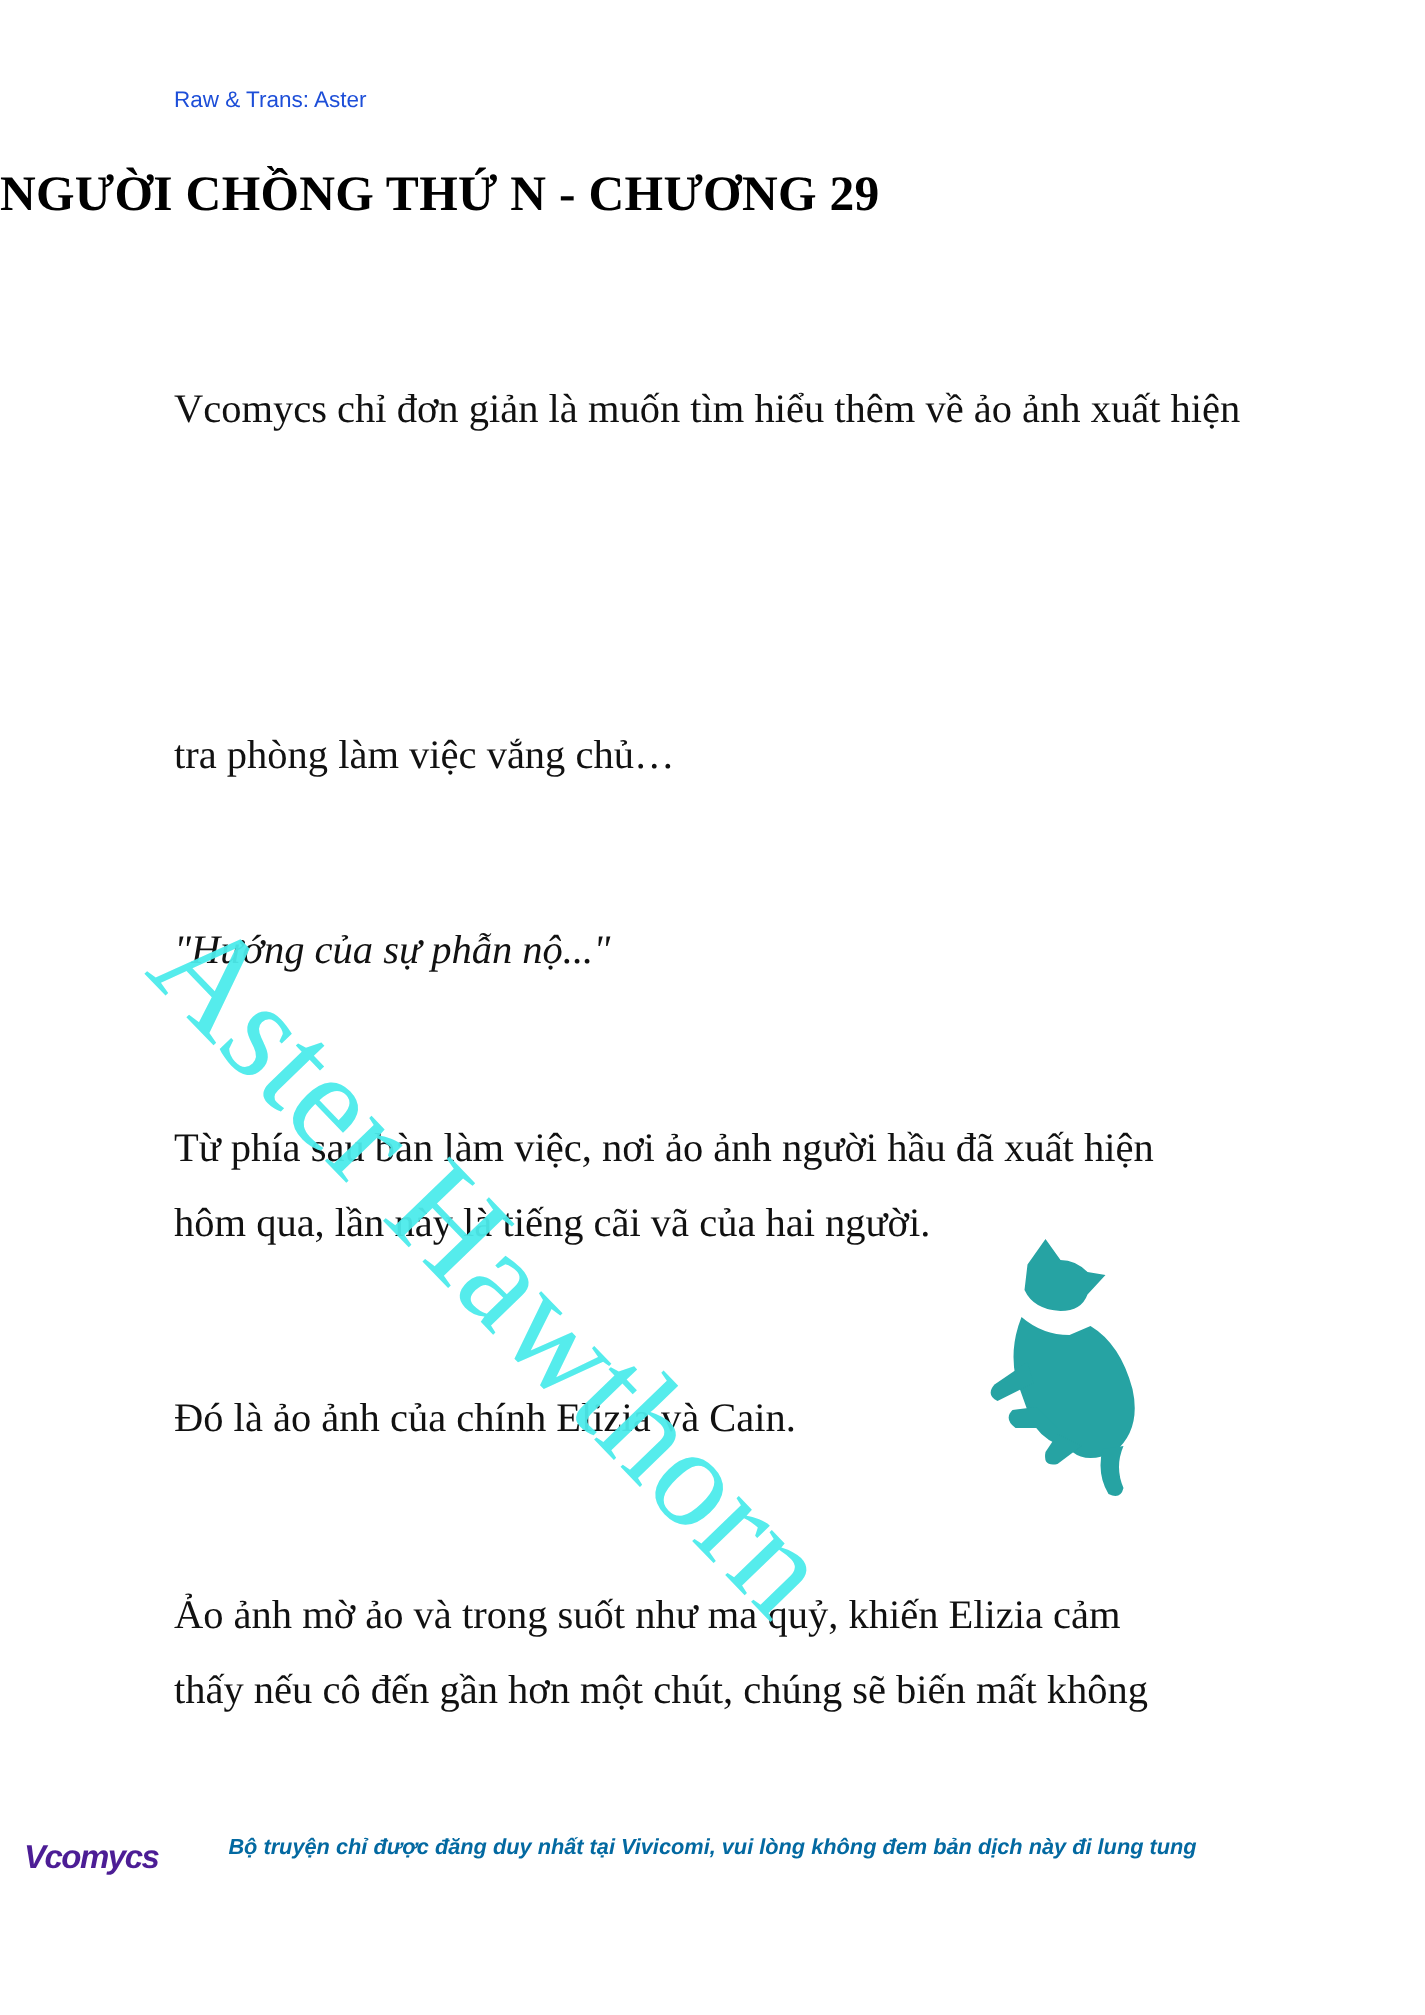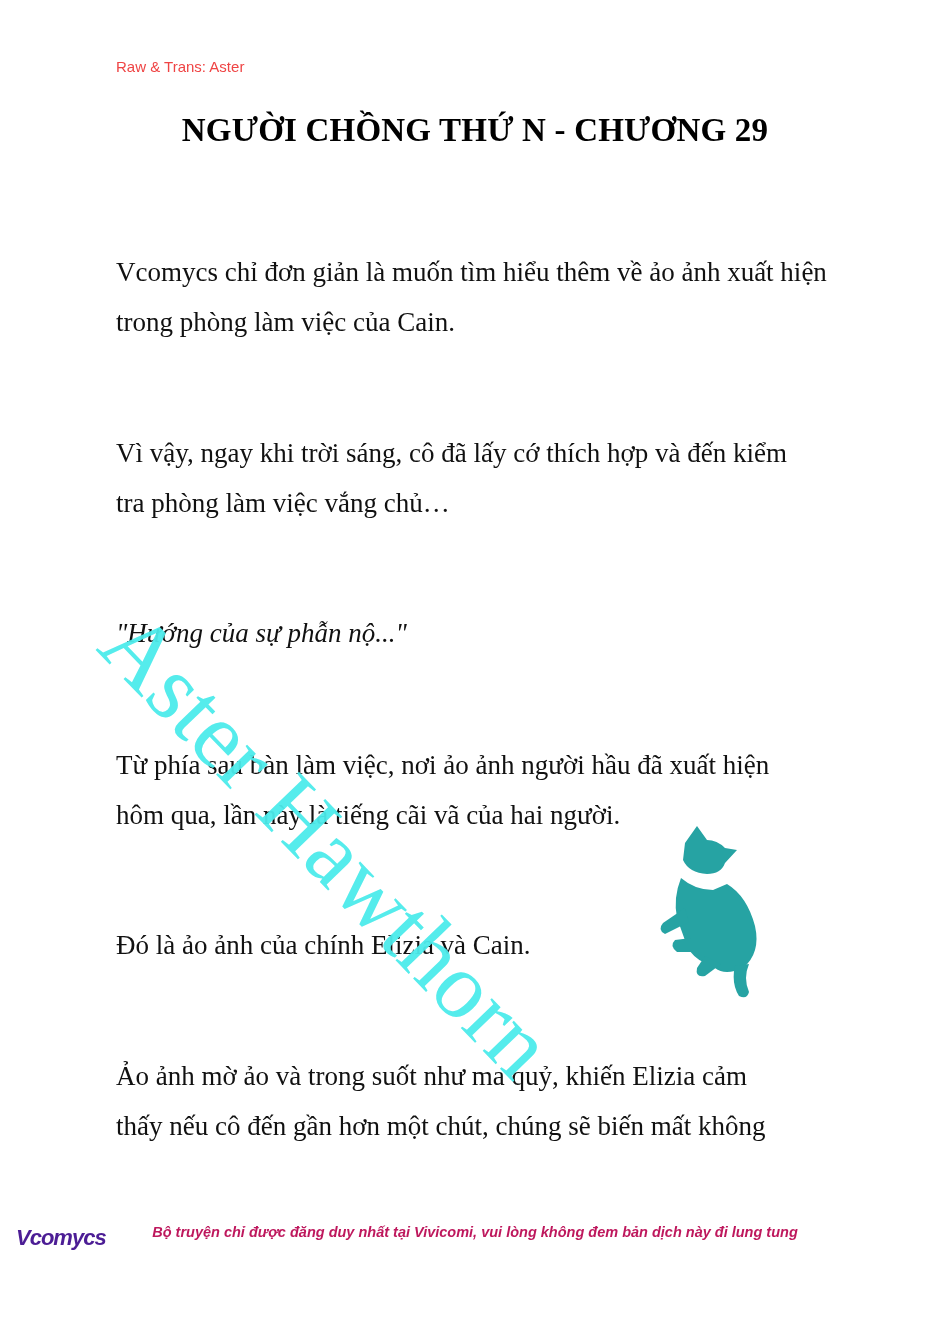--- a/index.html
+++ b/index.html
@@ -1,63 +1,62 @@
 <!DOCTYPE html>
 <html><head>
   <meta charset="utf-8">
   <style>
     html, body { margin: 0; padding: 0; background: #ffffff; }
     body { width: 950px; height: 1343px; position: relative; overflow: hidden; }
     .page { position: absolute; left: 0; top: 0; width: 950px; height: 1343px; background: #fff; }
     .credit {
       position: absolute; left: 116px; top: 58px;
-      font-family: "Liberation Sans", sans-serif; font-size: 15px; color: #ef4444;
+      font-family: "Liberation Sans", sans-serif; font-size: 15px; color: #1d4ed8;
     }
     .title {
-      position: absolute; left: 0; top: 112px; width: 950px; text-align: center;
+      position: absolute; left: 0; top: 112px; width: 950px; text-align: left;
       font-family: "Liberation Serif", serif; font-weight: bold; font-size: 33px; color: #000;
       letter-spacing: 0.2px;
     }
     .para {
       position: absolute; left: 116px; width: 730px;
       font-family: "Liberation Serif", serif; font-size: 27px; line-height: 50px; color: #111;
       margin: 0;
     }
     .para.italic { font-style: italic; }
     .watermark {
       position: absolute; left: 118px; top: 580px;
       font-family: "Liberation Serif", serif; font-size: 94px; color: #4cebeb;
       transform: rotate(46deg); transform-origin: 0 50%;
       white-space: nowrap; line-height: 1; opacity: 0.95; pointer-events: none;
     }
     .cat { position: absolute; left: 655px; top: 818px; width: 120px; height: 180px; }
     .footer {
       position: absolute; left: 0; top: 1222px; width: 950px; text-align: center;
       font-family: "Liberation Sans", sans-serif; font-style: italic; font-weight: bold;
-      font-size: 14.5px; line-height: 20.5px; color: #be185d;
+      font-size: 14.5px; line-height: 20.5px; color: #0369a1;
     }
     .logo {
       position: absolute; left: 16px; top: 1225px;
       font-family: "Liberation Sans", sans-serif; font-style: italic; font-weight: bold;
       font-size: 22px; color: #4c1d95; letter-spacing: -1px;
     }
   </style>
 </head>
 <body>
 
 <div class="page">
   <div class="credit">Raw &amp; Trans: Aster</div>
   <div class="title">NGƯỜI CHỒNG THỨ N - CHƯƠNG 29</div>
 
   <p class="para" style="top:247px">
     <span>Vcomycs chỉ đơn giản là muốn tìm hiểu thêm về ảo ảnh xuất hiện</span><br>
-    <span>trong phòng làm việc của Cain.</span>
   </p>
   <p class="para" style="top:428px">
-    <span>Vì vậy, ngay khi trời sáng, cô đã lấy cớ thích hợp và đến kiểm</span><br>
+    <br>
     <span>tra phòng làm việc vắng chủ…</span>
   </p>
   <p class="para italic" style="top:608px">
     <span>"Hướng của sự phẫn nộ..."</span>
   </p>
   <p class="para" style="top:740px">
     <span>Từ phía sau bàn làm việc, nơi ảo ảnh người hầu đã xuất hiện</span><br>
     <span>hôm qua, lần này là tiếng cãi vã của hai người.</span>
   </p>
   <p class="para" style="top:920px">

